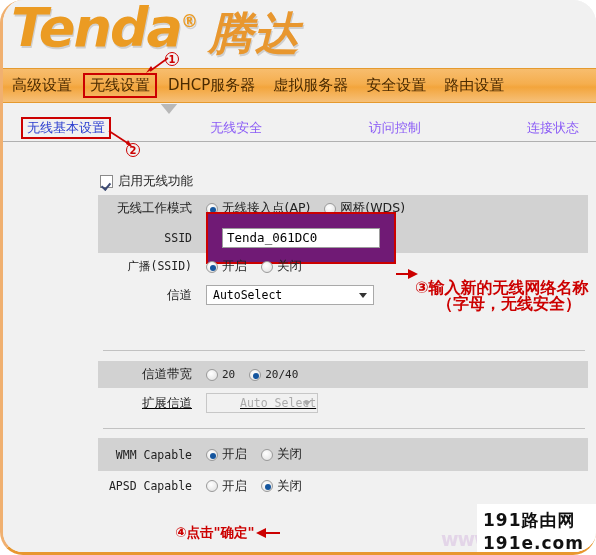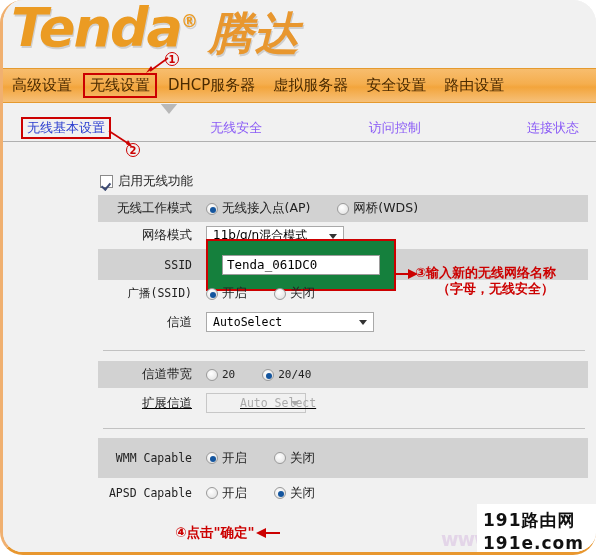--- a/index.html
+++ b/index.html
@@ -155,21 +155,21 @@
     border-right:2px solid #3c4a73;
     border-bottom:2px solid #3c4a73;
     transform:rotate(40deg);
   }
   #enable-row .lbl {
     font-family:"DejaVu Sans", sans-serif;
     font-size:12.5px; color:#222;
   }
 
   
-  .radiogrp { display:flex; align-items:center;gap:13px; }
+  .radiogrp { display:flex; align-items:center; }
   .radio {
     display:flex; align-items:center;
     margin-right:14px;
     cursor:pointer;
     white-space:nowrap;
   }
   .rdot {
     width:12px; height:12px; border-radius:50%;
     border:1px solid #9a9a9a;
     background:radial-gradient(circle at 40% 35%, #ffffff 0%, #e8e8e8 70%, #d6d6d6 100%);
@@ -226,21 +226,21 @@
     background:#ffffff;
     font-family:"DejaVu Sans Mono", monospace;
     font-size:12.5px; color:#000;
     padding:0 4px;
     outline:none;
   }
   .redbox {
     border:2px solid #cc0000;
     padding:14px;
     display:inline-block;
-    background:#15803d;
+    background:#701a75;
     line-height:0;
   }
 
   
   .sep {
     position:absolute; left:100px; width:482px;
     height:0;
     border-top:1px solid #c2c2c2;
   }
 
@@ -260,22 +260,22 @@
     text-align:center; font-size:10px;
     font-family:"DejaVu Sans", sans-serif;
   }
   #ann1-line {
     position:absolute; left:143px; top:57px;
     width:24px; height:16px;
   }
   #ann2 { left:123px; top:142px; font-size:13px; }
   #ann2-line { position:absolute; left:104px; top:130px; width:26px; height:18px; }
   #ann3 {
-    left:412px; top:265px;
-    font-size:13px; line-height:16px;
+    left:412px; top:280px;
+    font-size:16px; line-height:16px;
   }
   #ann3 .l2 { display:block; padding-left:22px; }
   #ann3-arrow {
     position:absolute; left:393px; top:268px;
     width:22px; height:12px;
   }
   #ann4 { left:172px; top:524px; font-size:13.5px; }
   #ann4-arrow { position:absolute; left:253px; top:527px; width:24px; height:12px; }
 
   
@@ -347,29 +347,20 @@
             <span class="rdot"></span>
             <span class="rlbl">无线接入点(AP)</span>
           </span>
           <span class="radio">
             <span class="rdot"></span>
             <span class="rlbl">网桥(WDS)</span>
           </span>
         </div>
       </div>
 
-      <div class="frow">
-        <div class="flabel">网络模式</div>
-        <div class="fctl">
-          <div class="sel cn" style="width:138px;">
-            <span>11b/g/n混合模式</span>
-            <span class="caret"></span>
-          </div>
-        </div>
-      </div>
 
       <div class="frow stripe" style="height:31px;">
         <div class="flabel mono">SSID</div>
         <div class="fctl">
           <span class="redbox">
             <input class="txtinput" type="text" value="Tenda_061DC0" style="">
           </span>
         </div>
       </div>
 
@@ -412,33 +403,33 @@
           <span class="radio on">
             <span class="rdot"></span>
             <span class="rlbl mono">20/40</span>
           </span>
         </div>
       </div>
 
       <div class="frow" style="height:30px;text-decoration:underline;">
         <div class="flabel">扩展信道</div>
         <div class="fctl">
-          <div class="sel disabled" style="width:100px;height:20px;padding-left:33px;">
+          <div class="sel disabled" style="width:112px;height:20px;padding-left:33px;">
             <span>Auto Select</span>
             <span class="caret"></span>
           </div>
         </div>
       </div>
     </div>
 
     <div class="sep" style="top:285px;"></div>
 
     <div class="rowgrid" style="top:295px;">
 
-      <div class="frow stripe" style="height:40px;">
+      <div class="frow stripe" style="height:33px;">
         <div class="flabel mono">WMM Capable</div>
         <div class="fctl radiogrp">
           <span class="radio on">
             <span class="rdot"></span>
             <span class="rlbl">开启</span>
           </span>
           <span class="radio">
             <span class="rdot"></span>
             <span class="rlbl">关闭</span>
           </span>

